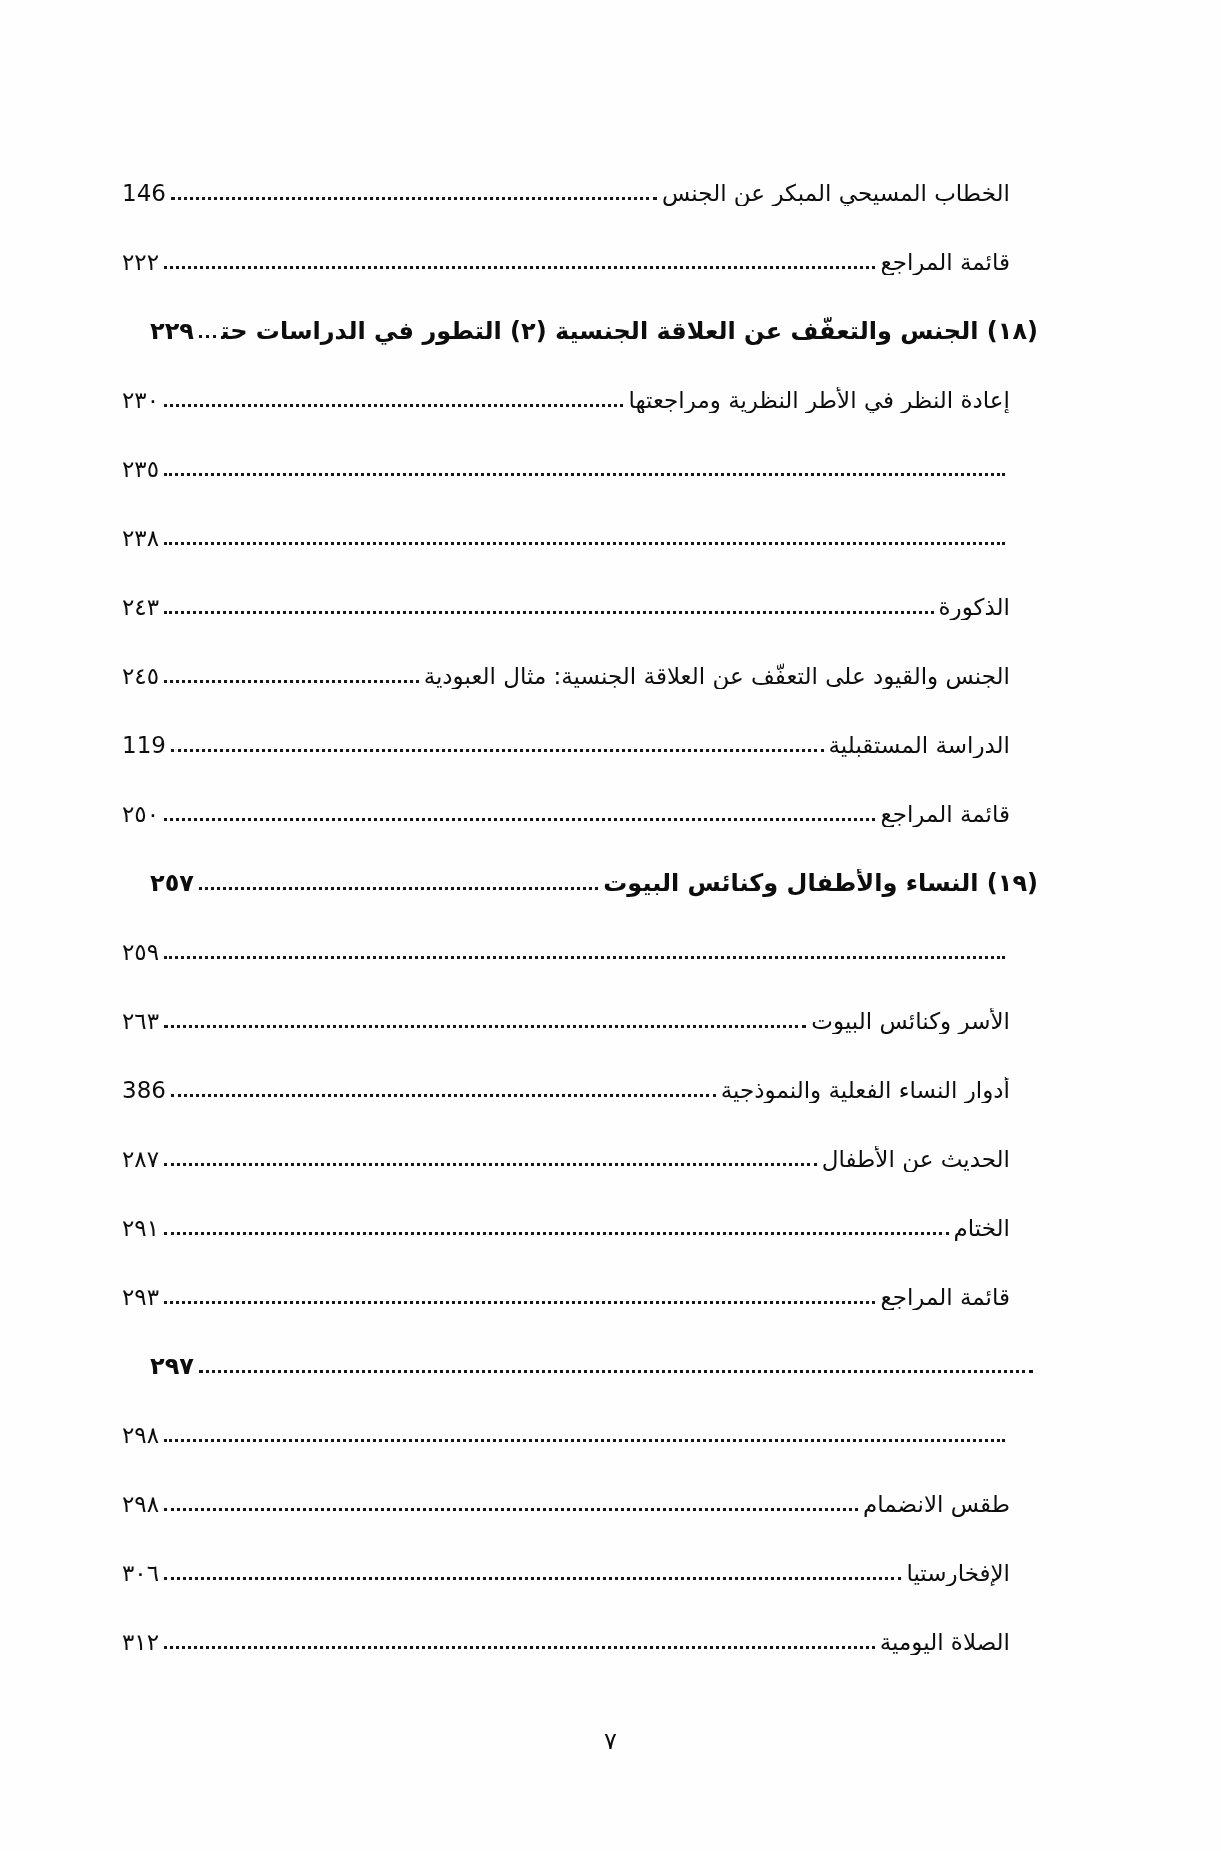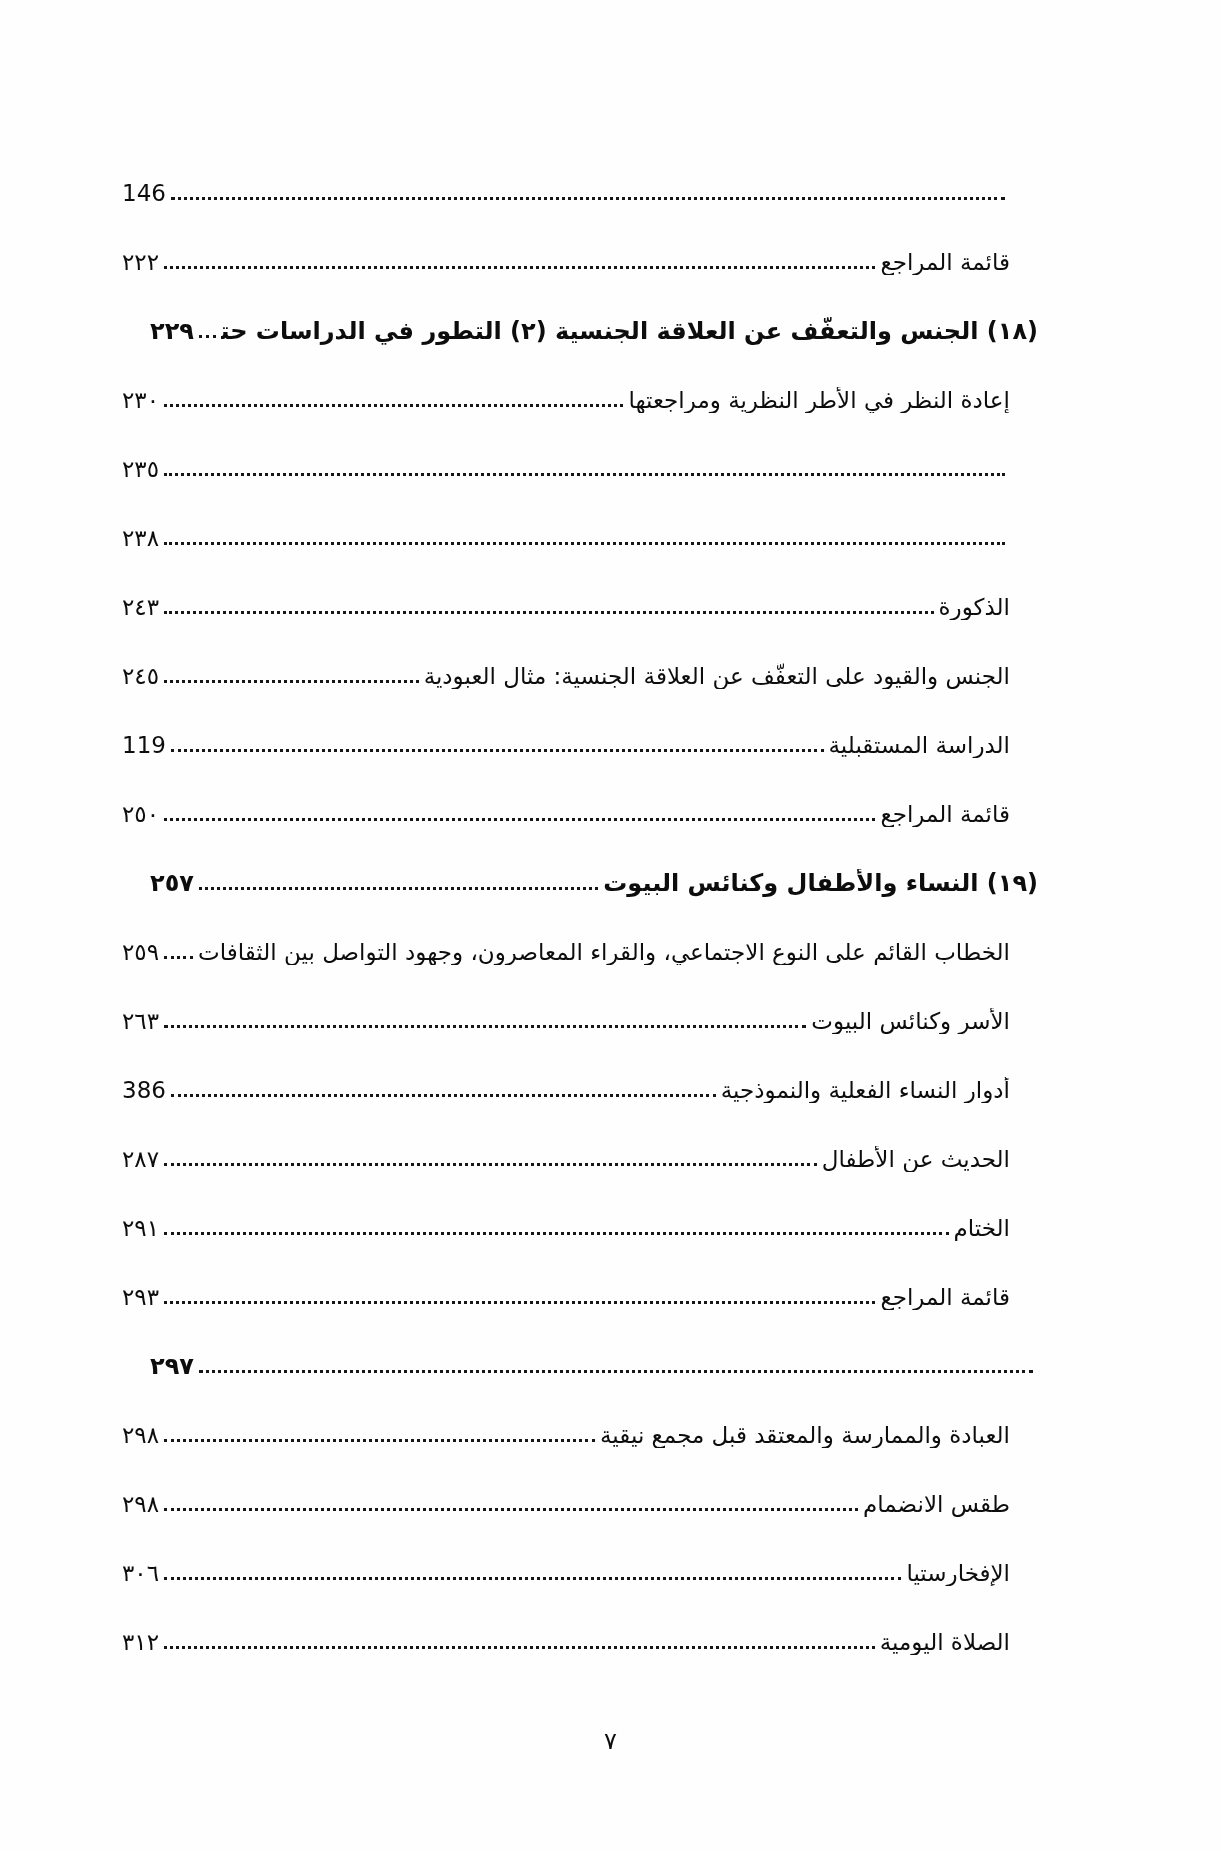--- a/index.html
+++ b/index.html
@@ -60,20 +60,21 @@
     text-align: center;
     font-size: 24px;
   }
 </style>
 </head>
 <body>
 
 <div class="sheet">
   <div class="toc">
       <div class="row sub">
+        <span class="title">الخطاب المسيحي المبكر عن الجنس</span>
         <span class="dots"></span>
         <span class="num">146</span>
       </div>
       <div class="row sub">
         <span class="title">قائمة المراجع</span>
         <span class="dots"></span>
         <span class="num">٢٢٢</span>
       </div>
       <div class="row chapter">
         <span class="title">(١٨) الجنس والتعفُّف عن العلاقة الجنسية (٢) التطور في الدراسات حتى عام ٢٠٠٠</span>
@@ -112,21 +113,20 @@
         <span class="title">قائمة المراجع</span>
         <span class="dots"></span>
         <span class="num">٢٥٠</span>
       </div>
       <div class="row chapter">
         <span class="title">(١٩) النساء والأطفال وكنائس البيوت</span>
         <span class="dots"></span>
         <span class="num">٢٥٧</span>
       </div>
       <div class="row sub">
-        <span class="title">الخطاب القائم على النوع الاجتماعي، والقراء المعاصرون، وجهود التواصل بين الثقافات</span>
         <span class="dots"></span>
         <span class="num">٢٥٩</span>
       </div>
       <div class="row sub">
         <span class="title">الأُسر وكنائس البيوت</span>
         <span class="dots"></span>
         <span class="num">٢٦٣</span>
       </div>
       <div class="row sub">
         <span class="title">أدوار النساء الفعلية والنموذجية</span>
@@ -146,21 +146,20 @@
       <div class="row sub">
         <span class="title">قائمة المراجع</span>
         <span class="dots"></span>
         <span class="num">٢٩٣</span>
       </div>
       <div class="row chapter">
         <span class="dots"></span>
         <span class="num">٢٩٧</span>
       </div>
       <div class="row sub">
-        <span class="title">العبادة والممارسة والمعتقد قبل مجمع نيقية</span>
         <span class="dots"></span>
         <span class="num">٢٩٨</span>
       </div>
       <div class="row sub">
         <span class="title">طقس الانضمام</span>
         <span class="dots"></span>
         <span class="num">٢٩٨</span>
       </div>
       <div class="row sub">
         <span class="title">الإفخارستيا</span>

